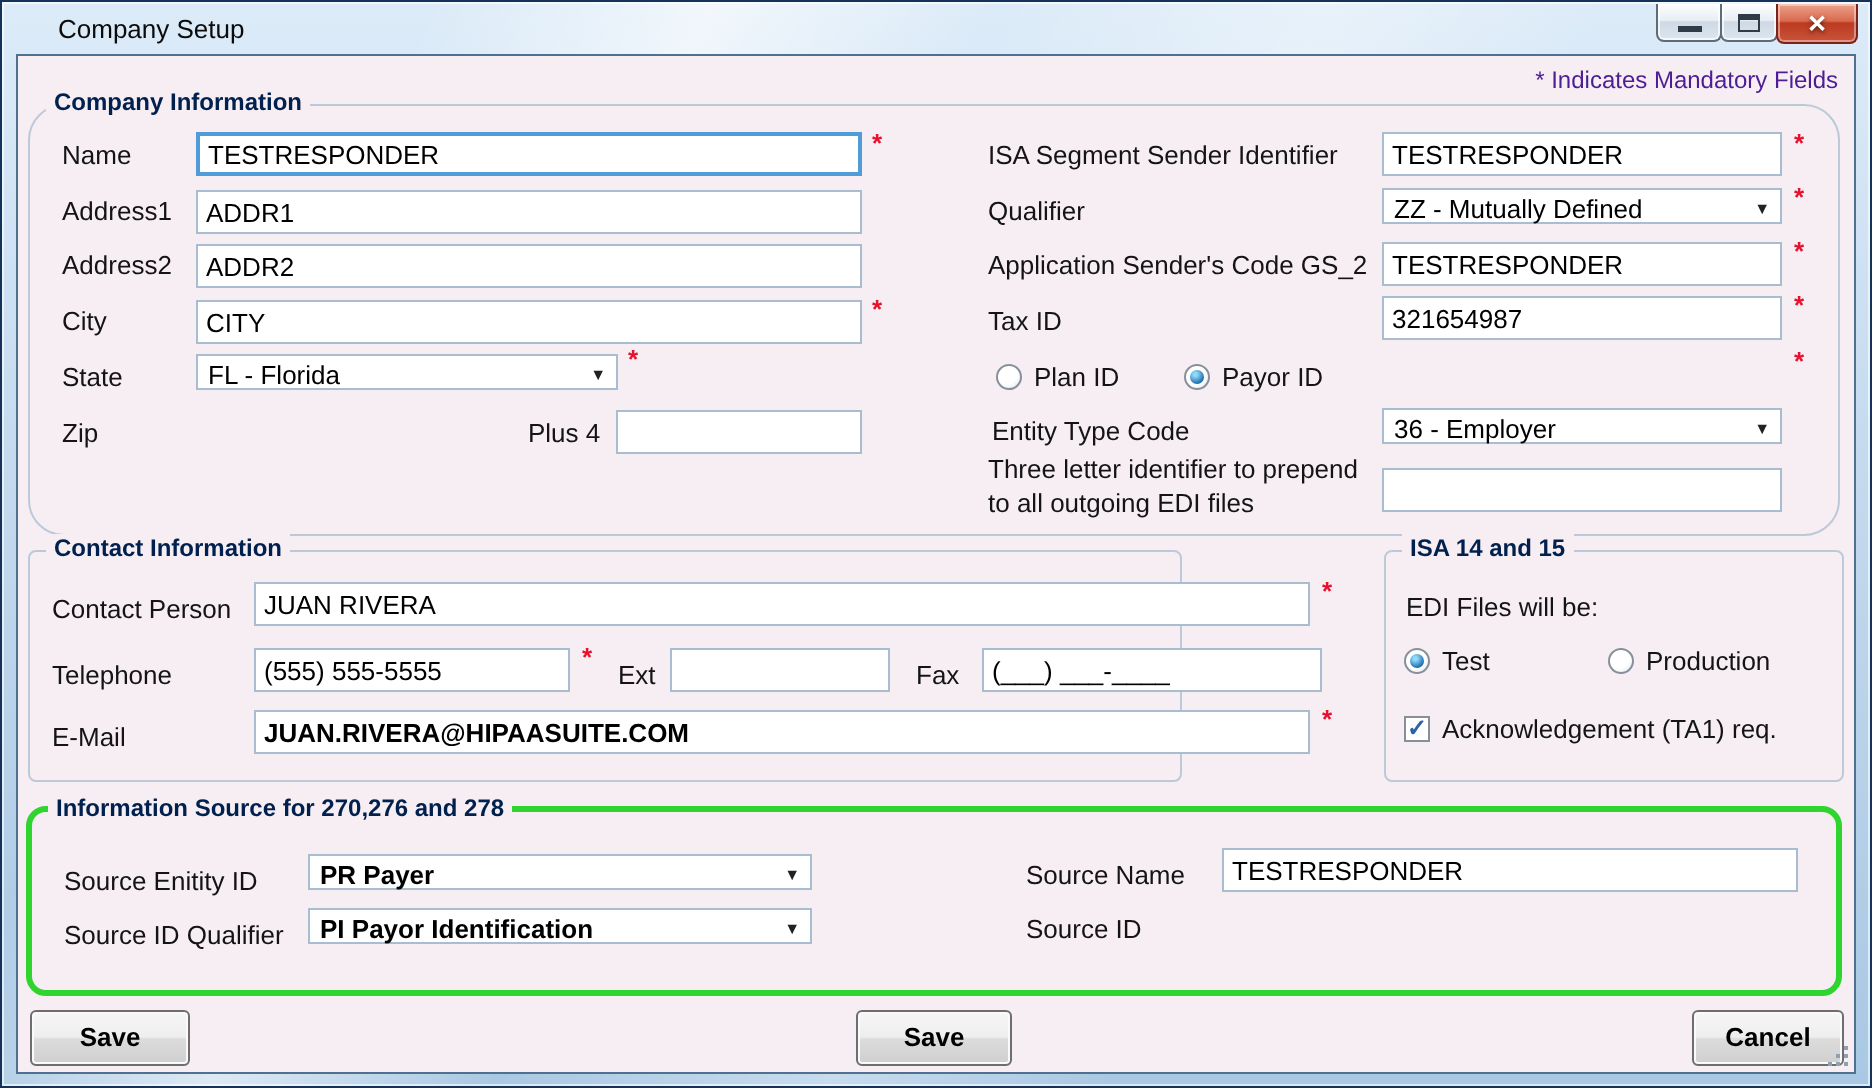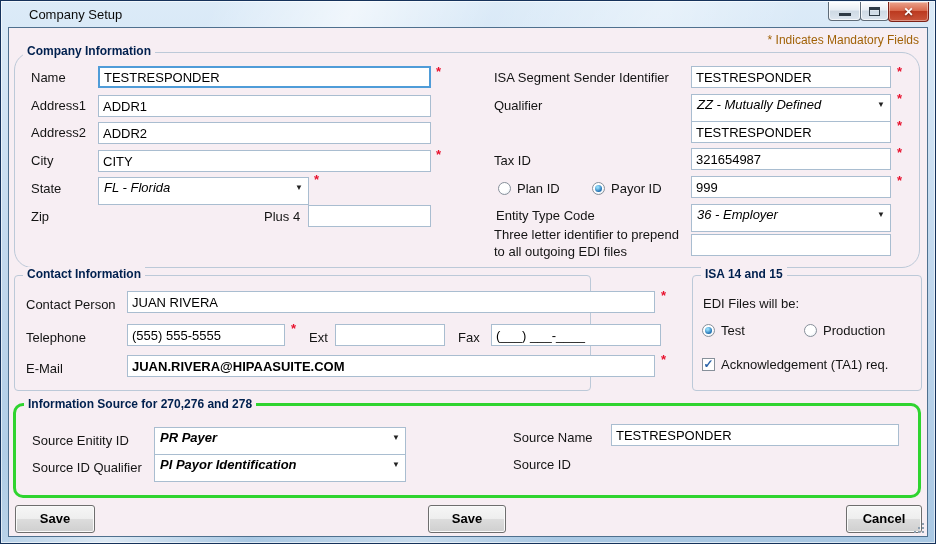--- a/index.html
+++ b/index.html
@@ -20,33 +20,33 @@
   .cap.max { width:29px; }
   .cap.close { width:41px; height:20px; border-color:#7e2218;
          background:linear-gradient(#eba38c,#d96a4e 45%,#bc3a20 50%,#c9543a);
          box-shadow: inset 0 0 0 1px rgba(255,255,255,.4); }
   .min-glyph { width:12px; height:3px; background:#2f3b46; margin-top:7px; }
   .max-glyph { width:11px; height:9px; border:1px solid #2f3b46; border-top-width:3px; background:transparent; }
   .close-glyph { color:#fff; font-size:12px; font-weight:bold; text-shadow:0 1px 2px rgba(0,0,0,.5); line-height:1; }
 
   .client { position:absolute; left:7px; top:26px; width:920px; height:510px;
             background:#f7eef3; border:1px solid #4f708e; }
-  .mandatory-note { position:absolute; top:5px; right:8px; color:#a16207; font-size:12px; }
+  .mandatory-note { position:absolute; top:5px; right:8px; color:#4c1d95; font-size:12px; }
 
   .groupbox { position:absolute; border:1px solid #bcc9d8; border-radius:4px; }
   .groupbox.green { border:3px solid #2fd42f; border-radius:10px; }
   .gtitle { position:absolute; top:-9px; left:8px; background:#f7eef3; padding:0 4px;
             font-weight:bold; font-size:12px; color:#00204e; white-space:nowrap; line-height:15px; }
 
   .lbl { position:absolute; font-size:13px; color:#141414; white-space:nowrap; line-height:16px; }
   .tb { position:absolute; height:22px; border:1px solid #a9bdd0; background:#fff;
         font:13px "Liberation Sans", sans-serif; color:#000; padding:0 4px; }
   .tb.focused { border:2px solid #4f9cd8; }
-  .combo { position:absolute; height:28px; border:1px solid #a9bdd0; background:#fff;
-           font-size:13px; color:#000; line-height:20px; padding-left:5px; cursor:default;font-style:italic; }
+  .combo { position:absolute; height:18px; border:1px solid #a9bdd0; background:#fff;
+           font-size:13px; color:#000; line-height:20px; padding-left:5px; cursor:default; }
   .combo .arrow { position:absolute; right:5px; top:6px; font-size:8px; color:#222; line-height:8px; }
   .combo .combo-val.bold { font-weight:bold; }
   .req { position:absolute; color:#e8112d; font-weight:bold; font-size:13px; line-height:13px; }
 
   .radio { position:absolute; width:13px; height:13px; border-radius:50%;
            border:1px solid #87909a; background:radial-gradient(circle at 35% 30%, #fff 55%, #dde6ee); }
   .radio.checked::after { content:""; position:absolute; left:2px; top:2px; width:7px; height:7px;
            border-radius:50%; background:radial-gradient(circle at 38% 32%, #8ed8f8 15%, #1766ab 75%); }
   .checkbox { position:absolute; width:13px; height:13px; border:1px solid #87909a; background:#fff;
            display:flex; align-items:center; justify-content:center; }
@@ -113,32 +113,32 @@
       <input class="tb" style="left: 676px; top: 13px; width: 200px;" value="TESTRESPONDER">
       <span class="req" style="left:882px;top:12px">*</span>
 
       <span class="lbl" style="left:479px;top:45px">Qualifier</span>
       <div class="combo" style="left:676px;top:41px;width:200px">
         <span class="combo-val">ZZ - Mutually Defined</span>
         <span class="arrow">▼</span>
       </div>
       <span class="req" style="left:882px;top:39px">*</span>
 
+      <span class="lbl" style="left:479px;top:72px">Application Sender's Code GS_2</span>
       <input class="tb" style="left: 676px; top: 68px; width: 200px;" value="TESTRESPONDER">
       <span class="req" style="left:882px;top:66px">*</span>
 
       <span class="lbl" style="left:479px;top:100px">Tax ID</span>
       <input class="tb" style="left: 676px; top: 95px; width: 200px;" value="321654987">
       <span class="req" style="left:882px;top:93px">*</span>
 
       <span class="radio" style="left:483px;top:129px"></span>
       <span class="lbl" style="left:502px;top:128px">Plan ID</span>
       <span class="radio checked" style="left:577px;top:129px"></span>
       <span class="lbl" style="left:596px;top:128px">Payor ID</span>
-      <input class="tb" style="left: 676px; top: 123px; width: 200px;" value="999">
       <span class="req" style="left:882px;top:121px">*</span>
 
       <span class="lbl" style="left:481px;top:155px">Entity Type Code</span>
       <div class="combo" style="left:676px;top:151px;width:200px">
         <span class="combo-val">36 - Employer</span>
         <span class="arrow">▼</span>
       </div>
 
       <span class="lbl" style="left:479px;top:174px">Three letter identifier to prepend</span>
       <span class="lbl" style="left:479px;top:191px">to all outgoing EDI files</span>

